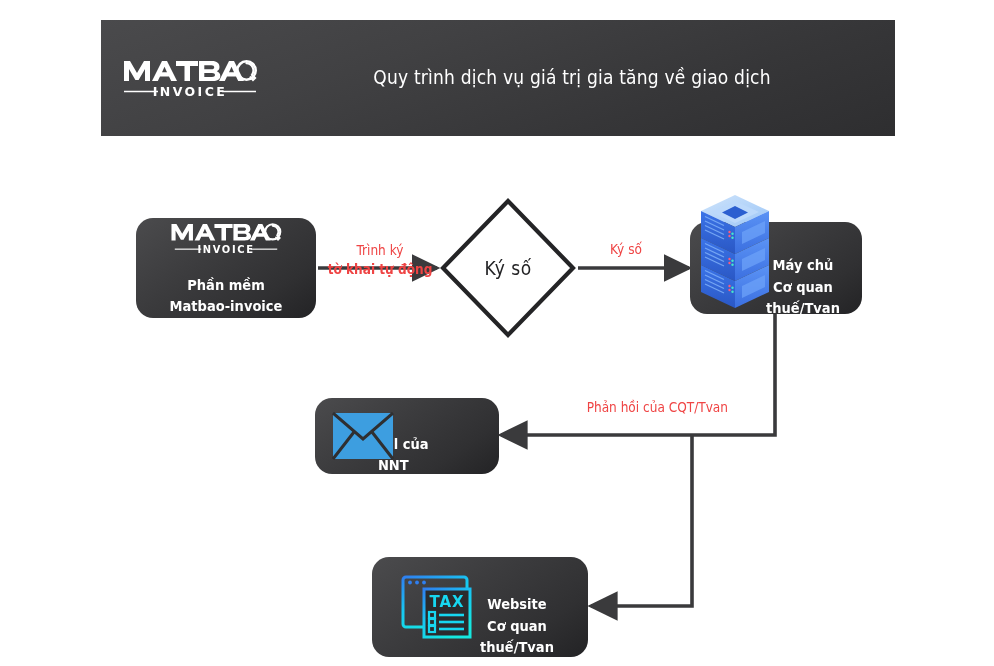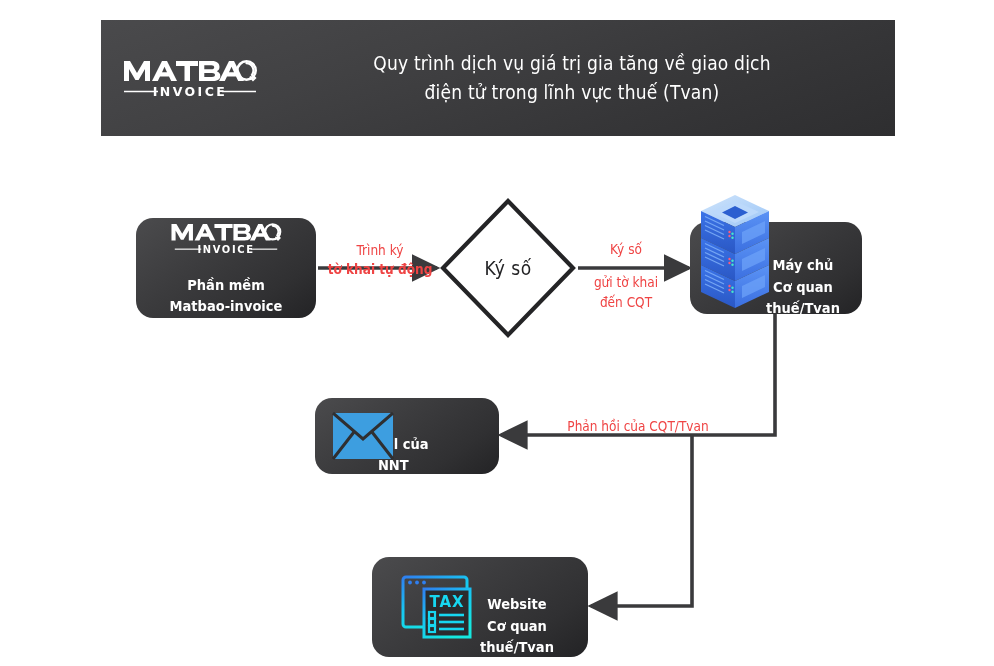--- a/index.html
+++ b/index.html
@@ -103,21 +103,21 @@
     font-size: 13.5px;
     color: #ef4444;
     text-align: center;
     line-height: 1.5;
     white-space: nowrap;
   }
   #edge-label-1a { left: 330px; top: 240px; width: 100px; }
   #edge-label-1b { left: 316px; top: 259px; width: 128px; font-weight: bold; }
   #edge-label-2a { left: 586px; top: 239px; width: 80px; }
   #edge-label-2b { left: 578px; top: 272px; width: 96px; }
-  #edge-label-3  { left: 548px; top: 416px; width: 180px; }
+  #edge-label-3  { left: 548px; top: 397px; width: 180px; text-align: right; }
 </style>
 </head>
 <body>
 
 <div id="canvas">
 
   <div class="header-bar">
     <div class="header-logo">
       <svg class="mb-logo" width="136" height="46" viewBox="0 0 136 46">
         <g fill="#ffffff">
@@ -140,21 +140,20 @@
 
         <g>
           <line x1="2" y1="36.5" x2="36" y2="36.5" stroke="#ffffff" stroke-width="1.4"></line>
           <line x1="100" y1="36.5" x2="134" y2="36.5" stroke="#ffffff" stroke-width="1.4"></line>
           <text x="68" y="41" text-anchor="middle" fill="#ffffff" font-family="DejaVu Sans, sans-serif" font-size="12.5" font-weight="bold" letter-spacing="2.4">INVOICE</text>
         </g>
       </svg>
     </div>
     <div class="header-title">
       <span class="line">Quy trình dịch vụ giá trị gia tăng về giao dịch</span>
-      <span class="line">điện tử trong lĩnh vực thuế (Tvan)</span>
     </div>
   </div>
 
   <svg id="connectors">
     <defs>
       <marker id="ah" markerWidth="9" markerHeight="9" refX="7.4" refY="4.5" orient="auto" markerUnits="strokeWidth">
         <path d="M0,0.4 L8.4,4.5 L0,8.6 Z" fill="#3a3a3c"></path>
       </marker>
     </defs>
 
@@ -169,24 +168,20 @@
 
   <div class="edge-label" id="edge-label-1a">
     <span>Trình ký</span>
   </div>
   <div class="edge-label" id="edge-label-1b">
     <span>tờ khai tự động</span>
   </div>
 
   <div class="edge-label" id="edge-label-2a">
     <span>Ký số</span>
-  </div>
-  <div class="edge-label" id="edge-label-2b">
-    <div>gửi tờ khai</div>
-    <div>đến CQT</div>
   </div>
 
   <div class="edge-label" id="edge-label-3">
     <span>Phản hồi của CQT/Tvan</span>
   </div>
 
   <div class="node" id="node-software">
     <svg width="120" height="38" viewBox="0 0 136 46">
       <g fill="#ffffff">
         <path d="M2,26 L2,6 L8,6 L15,18 L22,6 L28,6 L28,26 L23,26 L23,14 L16.6,25 L13.4,25 L7,14 L7,26 Z"></path>

